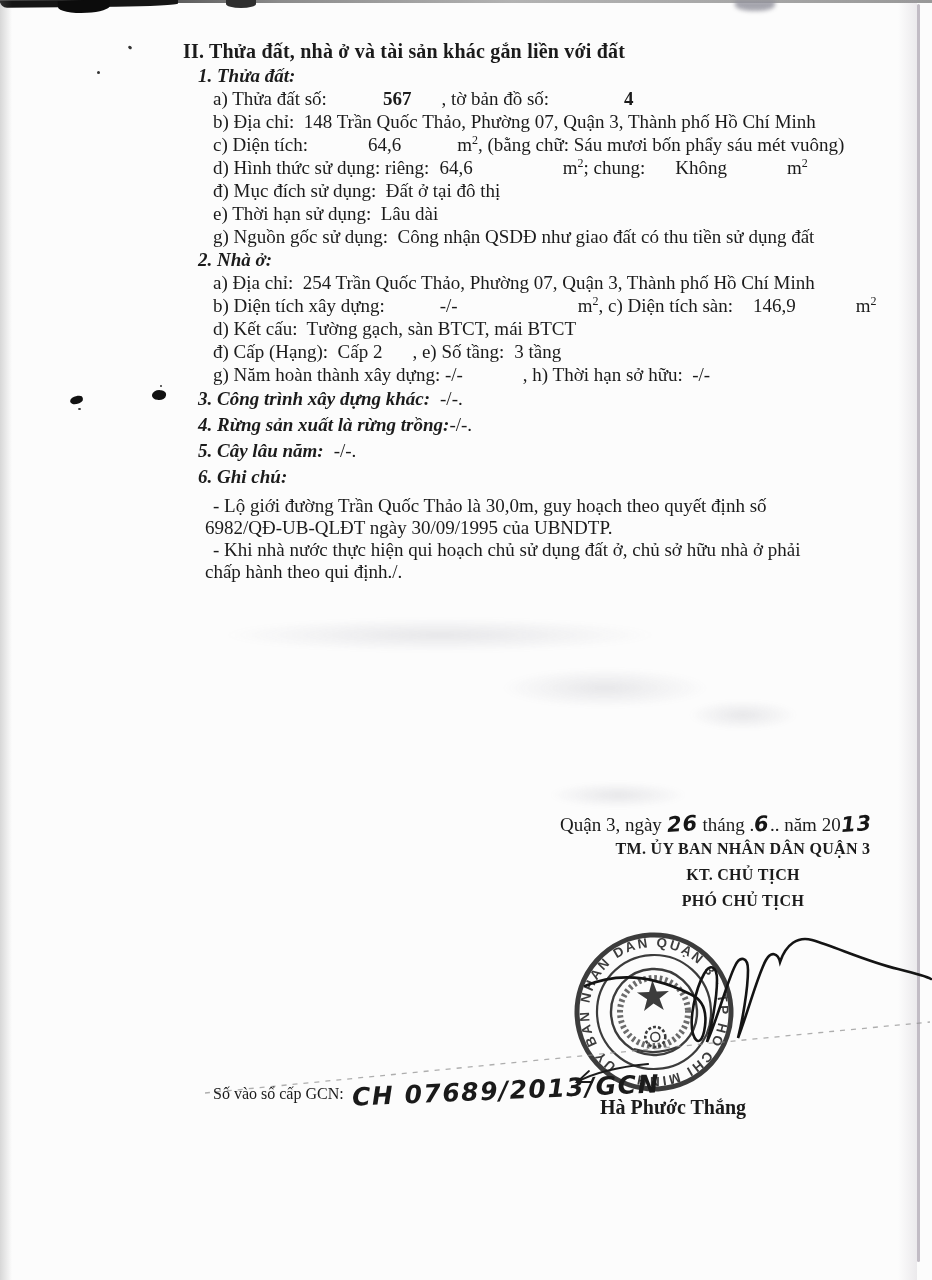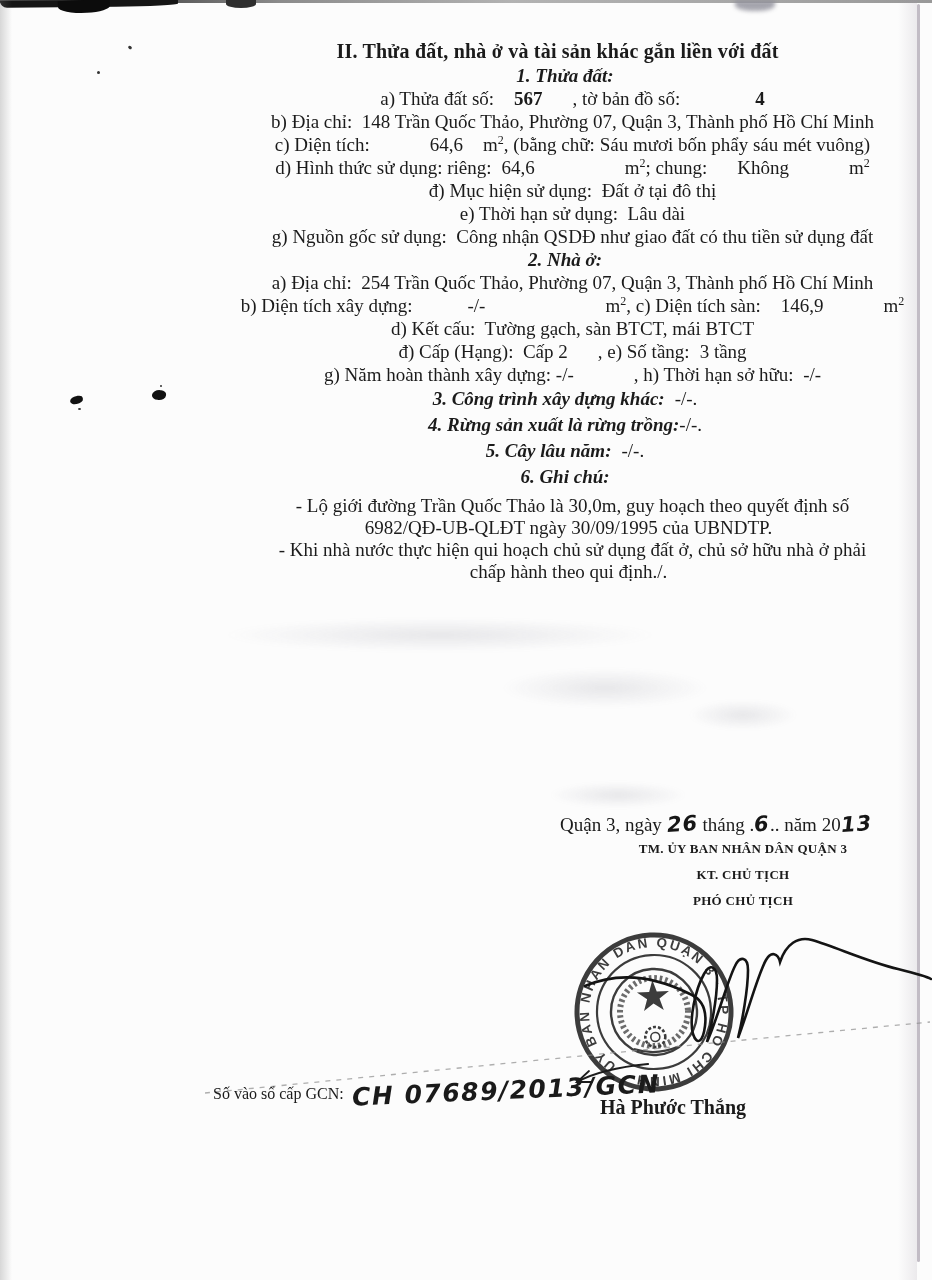--- a/index.html
+++ b/index.html
@@ -2,36 +2,36 @@
 <html><head>
 <meta charset="utf-8">
 <style>
   html,body { margin:0; padding:0; background:#ffffff; }
   .page {
     position:relative; width:932px; height:1280px;
     background:#fcfcfc; overflow:hidden;
     font-family:"Liberation Serif", serif; color:#1b1b1b;
   }
   
-  .content { position:absolute; left:0; top:38px; width:932px;text-align:center; }
+  .content { position:absolute; left:0; top:38px; width:932px; }
   .line { white-space:pre-wrap; font-size:19px; line-height:23px; padding-left:213px; }
   .title { font-weight:bold; font-size:20px; line-height:26px; padding-left:183px; letter-spacing:.2px; }
   .heading { font-weight:bold; font-style:italic; padding-left:198px; }
   .bigline { line-height:26px; }
   .noteline { line-height:22px; }
   .spacer4 { height:5px; }
   .b { font-weight:bold; }
   sup { font-size:12px; line-height:0; }
   .g10{margin-left:10px}.g20{margin-left:20px}.g30{margin-left:30px}
-  .g40{margin-left:20px}.g55{margin-left:55px}.g60{margin-left:60px}
+  .g40{margin-left:56px}.g55{margin-left:55px}.g60{margin-left:60px}
   .g75{margin-left:75px}.g90{margin-left:90px}.g120{margin-left:120px}
   
   .signblock { position:absolute; left:560px; top:812px; width:366px; }
   .dateline { font-size:19px; white-space:nowrap; }
-  .authline { font-size:13px; font-weight:bold; text-align:center; line-height:26px; letter-spacing:.3px; }
+  .authline { font-size:16px; font-weight:bold; text-align:center; line-height:26px; letter-spacing:.3px; }
   .hand {
     display:inline-block; font-family:"DejaVu Sans", sans-serif;
     font-weight:bold; font-style:italic; font-size:21px;
     transform:rotate(-4deg); letter-spacing:1px; color:#161616;
   }
   .signer { position:absolute; left:600px; top:1096px; width:300px;
             text-align:left; font-weight:bold; font-size:20px; }
   
   .gcnrow { position:absolute; left:213px; top:1076px; display:flex; align-items:baseline; }
   .gcnlabel { font-size:16px; white-space:pre; }
@@ -99,21 +99,21 @@
     <div class="line heading">1. Thửa đất:</div>
 
     <div class="line"><span>a) Thửa đất số:</span><span class="b g40">567</span><span class="g30">, tờ bản đồ số:</span><span class="b g75">4</span></div>
 
     <div class="line">b) Địa chỉ:  148 Trần Quốc Thảo, Phường 07, Quận 3, Thành phố Hồ Chí Minh</div>
 
     <div class="line"><span>c) Diện tích:</span><span class="g60">64,6</span><span class="g40"><span>m</span><sup>2</sup></span><span>, (bằng chữ: Sáu mươi bốn phẩy sáu mét vuông)</span></div>
 
     <div class="line"><span>d) Hình thức sử dụng: riêng:</span><span class="g10">64,6</span><span class="g90"><span>m</span><sup>2</sup></span><span>; chung:</span><span class="g30">Không</span><span class="g60"><span>m</span><sup>2</sup></span></div>
 
-    <div class="line">đ) Mục hiện sử dụng:  Đất ở tại đô thị</div>
+    <div class="line">đ) Mục đích sử dụng:  Đất ở tại đô thị</div>
     <div class="line">e) Thời hạn sử dụng:  Lâu dài</div>
     <div class="line">g) Nguồn gốc sử dụng:  Công nhận QSDĐ như giao đất có thu tiền sử dụng đất</div>
 
     <div class="line heading">2. Nhà ở:</div>
 
     <div class="line">a) Địa chỉ:  254 Trần Quốc Thảo, Phường 07, Quận 3, Thành phố Hồ Chí Minh</div>
 
     <div class="line"><span>b) Diện tích xây dựng:</span><span class="g55">-/-</span><span class="g120"><span>m</span><sup>2</sup></span><span>, c) Diện tích sàn:</span><span class="g20">146,9</span><span class="g60"><span>m</span><sup>2</sup></span></div>
 
     <div class="line">d) Kết cấu:  Tường gạch, sàn BTCT, mái BTCT</div>

